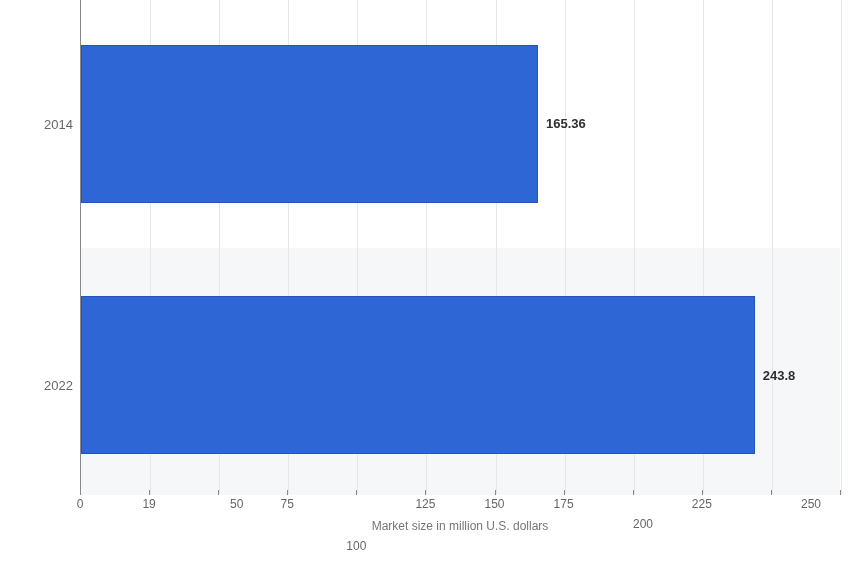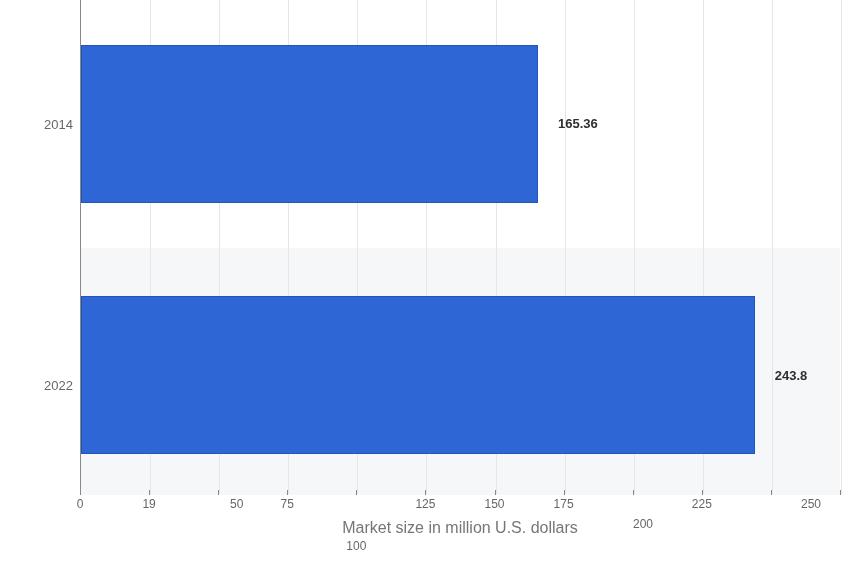--- a/index.html
+++ b/index.html
@@ -42,21 +42,21 @@
   }
   .bar {
     height: 100%;
     background: #2e66d6;
     border: 1px solid #2454b5;
   }
   .bar-label {
     font-size: 13px;
     font-weight: 700;
     color: #2f2f2f;
-    margin-left: 20px;
+    margin-left: 8px;
     white-space: nowrap;
   }
   .y-tick-label {
     position: absolute;
     left: -58px;
     width: 50px;
     text-align: right;
     font-size: 13px;
     color: #666;
     transform: translateY(-50%);
@@ -75,21 +75,21 @@
   }
   .x-tick-mark {
     position: absolute;
     top: 0;
     width: 0;
     height: 5px;
     border-left: 1px solid #888;
   }
   .x-axis-title {
     text-align: center;
-    font-size: 16px;
+    font-size: 12px;
     color: #767676;
     width: 760px;
     margin-top: 2px;
   }
 </style>
 </head>
 <body>
 
 <div class="chart-wrap">
   <div class="plot-area" id="plot">

